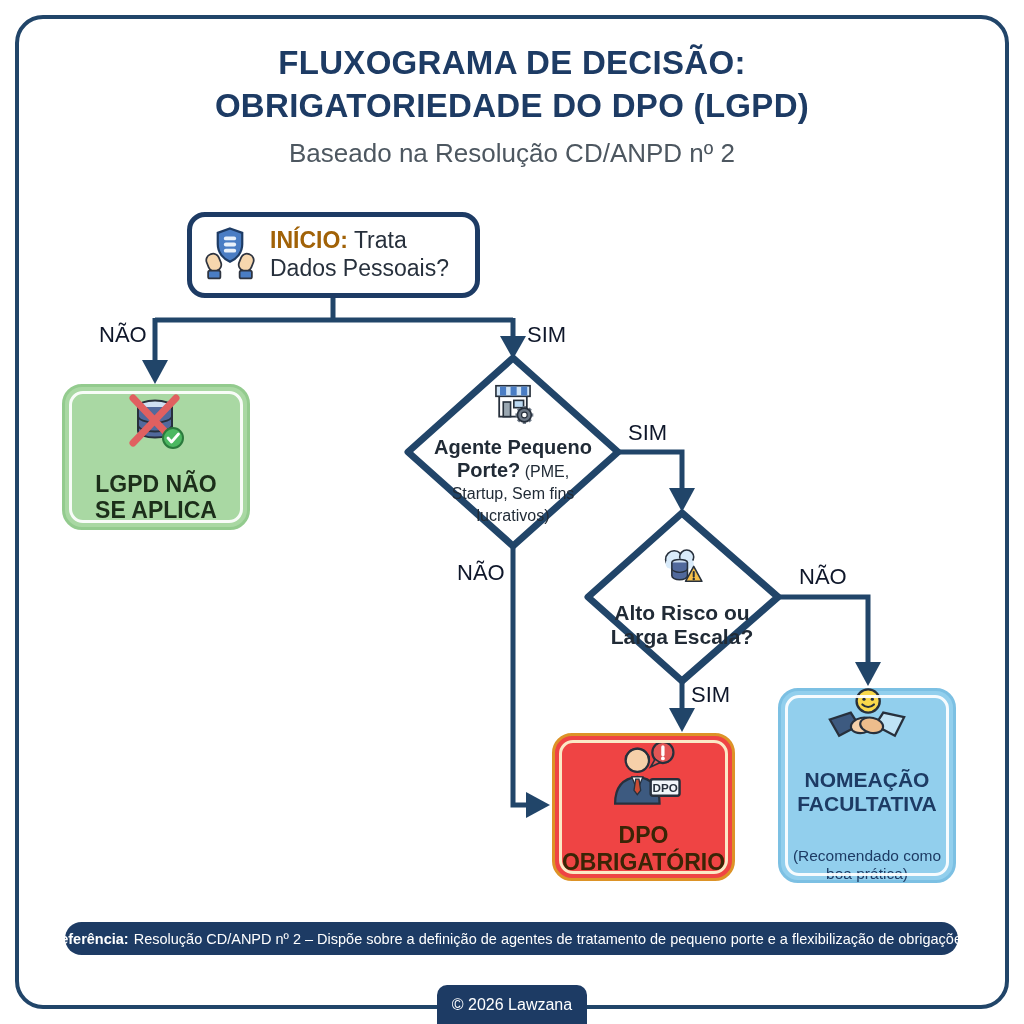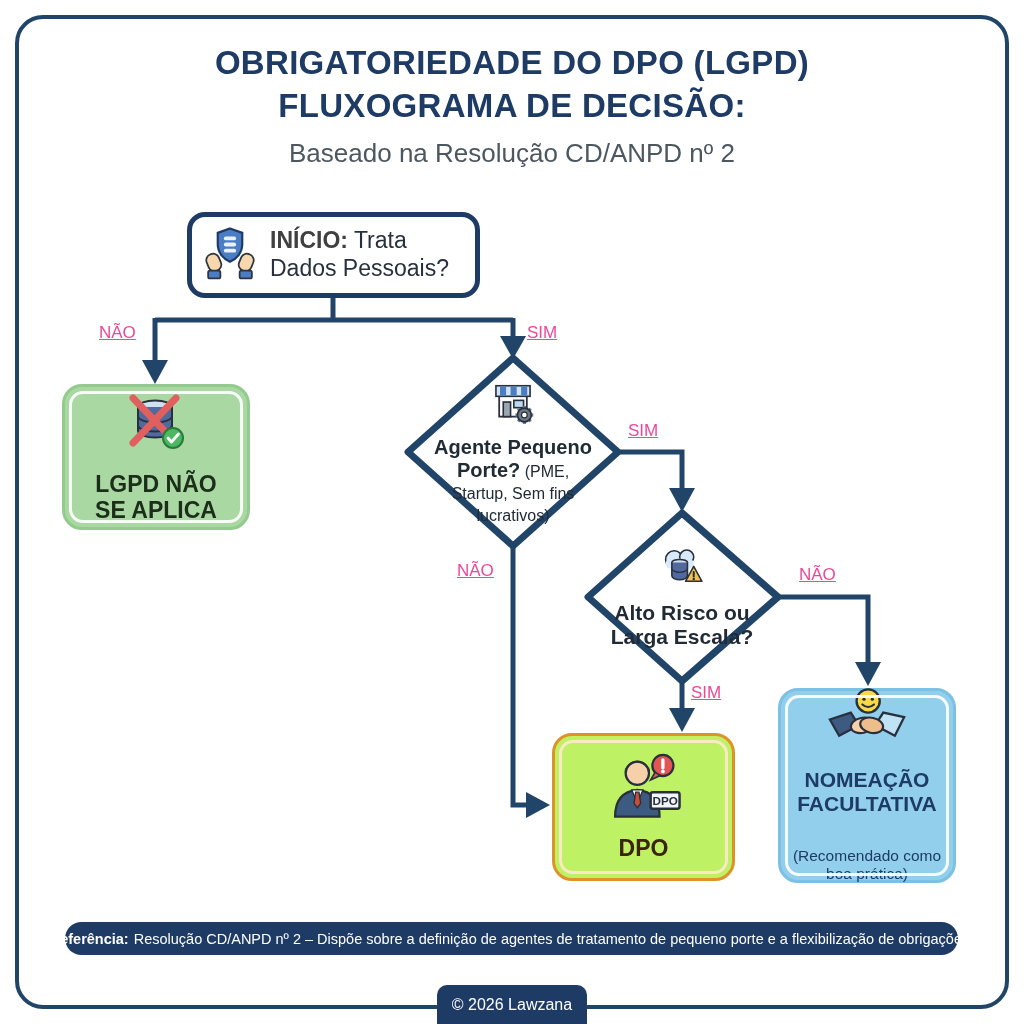--- a/index.html
+++ b/index.html
@@ -19,33 +19,33 @@
     position:absolute;left:0;top:138px;width:100%;text-align:center;
     font-size:26px;color:#4d5760;
   }
   .wires{position:absolute;left:0;top:0;pointer-events:none;}
   .start-box{
     position:absolute;left:187px;top:212px;width:293px;height:86px;box-sizing:border-box;
     background:#ffffff;border:5px solid #1d3b64;border-radius:18px;
     display:flex;align-items:center;padding:0 10px;gap:12px;
   }
   .start-text{font-size:23px;line-height:1.2;color:#27303c;}
-  .start-text b{color:#404040;margin-top:48px;}
+  .start-text b{color:#a16207;margin-top:48px;}
   .edge-label{
-    position:absolute;font-size:17px;color:#ec4899;line-height:1;white-space:nowrap;text-decoration:underline;
+    position:absolute;font-size:22px;color:#0f172a;line-height:1;white-space:nowrap;
   }
   .result-box{
     position:absolute;box-sizing:border-box;border-radius:20px;
     display:flex;flex-direction:column;align-items:center;justify-content:center;
     text-align:center;gap:12px;
   }
   .inner-ring{position:absolute;inset:4px;border:3px solid rgba(255,255,255,.92);border-radius:14px;pointer-events:none;}
   .box-green{left:62px;top:384px;width:188px;height:146px;background:#a9d8a3;border:3px solid #93cb8e;}
   .box-green .box-label{font-size:23px;font-weight:bold;color:#1c2e1a;line-height:1.15;}
-  .box-orange{left:552px;top:733px;width:183px;height:148px;background:#bef264;border:3px solid #dd9327;}
+  .box-orange{left:552px;top:733px;width:183px;height:148px;background:#ef4444;border:3px solid #dd9327;}
   .box-orange .inner-ring{border-color:#fbe9c6;}
   .box-orange .box-label{font-size:23px;font-weight:bold;color:#3a2506;line-height:1.15;}
   .box-blue{left:778px;top:688px;width:178px;height:195px;background:#92cfed;border:3px solid #7cc0e3;}
   .box-blue .box-label{font-size:21px;font-weight:bold;color:#1d3b64;line-height:1.15;}
   .box-blue .box-note{font-size:15.5px;color:#1d3b64;line-height:1.2;margin-top:18px;}
   .diamond-content{
     position:absolute;display:flex;flex-direction:column;align-items:center;justify-content:center;
     text-align:center;gap:4px;pointer-events:none;
   }
   .d1{left:428px;top:380px;width:170px;height:142px;}
@@ -66,22 +66,22 @@
   }
 </style>
 </head>
 <body>
 
 <div class="canvas">
 
   <div class="outer-border"></div>
 
   <div class="title">
+    <div>FLUXOGRAMA DE DECISÃO:</div>
     <div>OBRIGATORIEDADE DO DPO (LGPD)</div>
-    <div>FLUXOGRAMA DE DECISÃO:</div>
   </div>
   <div class="subtitle">Baseado na Resolução CD/ANPD nº 2</div>
 
   <svg class="wires" width="1024" height="1024" viewBox="0 0 1024 1024">
 
     <g fill="#ffffff" stroke="#214569" stroke-width="7" stroke-linejoin="round">
       <polygon points="513,358 618,452 513,546 408,452"></polygon>
       <polygon points="682,513 778,597 682,681 588,597"></polygon>
     </g>
 
@@ -220,20 +220,21 @@
         <path d="M19.5 19 A10.5 10.5 0 0 1 40.5 19 L40.5 15.5 Q36 8.5 30 8.5 Q24 8.5 19.5 15.5 Z" fill="#6b4f3a" stroke="#27303c" stroke-width="1.5"></path>
         <path d="M10 58 Q10 36 30 34 Q50 36 50 58 Z" fill="#3d5a80" stroke="#27303c" stroke-width="2"></path>
         <path d="M25 34 L30 46 L35 34 Z" fill="#ffffff" stroke="#27303c" stroke-width="1.2"></path>
         <path d="M28.5 36 h3 l1.5 10 -3 4 -3 -4 Z" fill="#cb4d35" stroke="#27303c" stroke-width="1.2"></path>
         <rect x="42" y="36" width="26" height="15" rx="2" fill="#f2f6fa" stroke="#27303c" stroke-width="2.2"></rect>
         <text x="55" y="47.5" text-anchor="middle" font-size="10.5" font-weight="bold" fill="#27303c">DPO</text>
       </svg>
     </span>
     <div class="box-label">
       <div>DPO</div>
+      <div>OBRIGATÓRIO</div>
     </div>
   </div>
 
   <div class="result-box box-blue">
     <div class="inner-ring"></div>
     <span>
       <svg width="84" height="65" viewBox="0 0 72 56">
         <circle cx="37" cy="12" r="10" fill="#f9d84b" stroke="#27303c" stroke-width="2"></circle>
         <circle cx="33.4" cy="10.5" r="1.4" fill="#27303c"></circle>
         <circle cx="40.6" cy="10.5" r="1.4" fill="#27303c"></circle>

